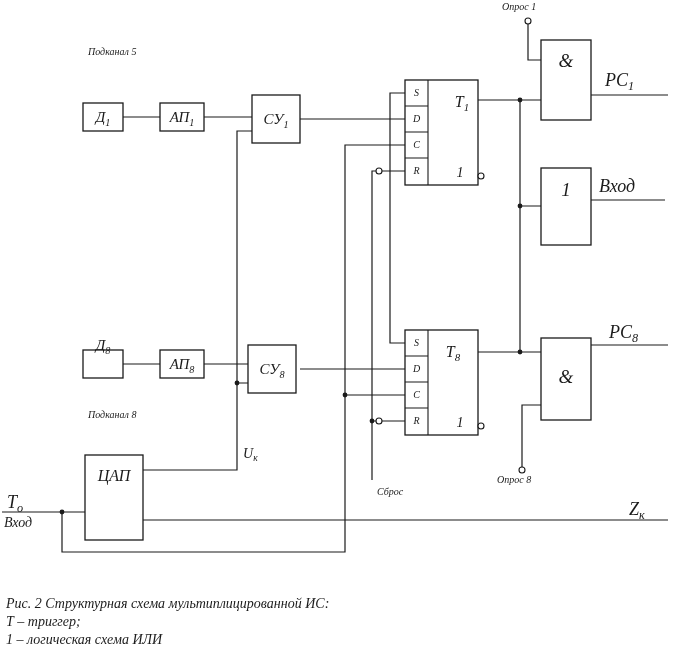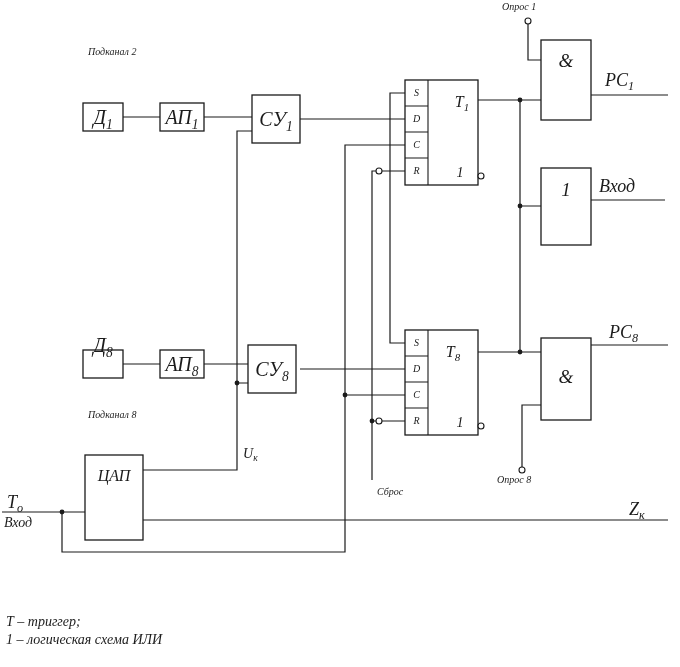--- a/index.html
+++ b/index.html
@@ -5,21 +5,21 @@
   html,body{margin:0;padding:0;background:#fff;}
   .stage{
     position:relative;width:680px;height:667px;background:#fff;overflow:hidden;
     font-family:"Liberation Serif",serif;font-style:italic;color:#1b1b1b;
   }
   svg{position:absolute;left:0;top:0;}
   .lbl{position:absolute;white-space:nowrap;line-height:1;}
   .boxlbl{position:absolute;text-align:center;white-space:nowrap;}
   .sub{font-size:0.68em;vertical-align:-0.35em;}
   .f13{font-size:10px;} .f14{font-size:14px;} .f15{font-size:18px;}
-  .f16{font-size:16px;} .f17{font-size:20px;} .f19{font-size:19px;}
+  .f16{font-size:16px;} .f17{font-size:15px;} .f19{font-size:19px;}
 </style>
 </head>
 <body>
 
 <div class="stage">
 
   <svg width="680" height="667" viewBox="0 0 680 667">
     <g stroke="#1b1b1b" stroke-width="1.2" fill="none">
       <path d="M123 117 H160 M204 117 H252 M300 119 H405 M123 364 H160 M204 364 H248 M300 369 H405"></path>
       <path d="M143 470 H237 V131 H252 M237 383 H248"></path>
@@ -67,21 +67,21 @@
     <g stroke="#1b1b1b" stroke-width="1.1" fill="#ffffff">
       <circle cx="528" cy="21" r="3"></circle>
       <circle cx="522" cy="470" r="3"></circle>
       <circle cx="379" cy="171" r="3"></circle>
       <circle cx="379" cy="421" r="3"></circle>
       <circle cx="481" cy="176" r="3"></circle>
       <circle cx="481" cy="426" r="3"></circle>
     </g>
   </svg>
 
-  <div class="lbl f13" style="left:88px;top:47px">Подканал 2</div>
+  <div class="lbl f13" style="left:88px;top:47px">Подканал 5</div>
   <div class="lbl f13" style="left:88px;top:410px">Подканал 8</div>
   <div class="lbl f13" style="left:502px;top:2px">Опрос 1</div>
   <div class="lbl f13" style="left:497px;top:475px">Опрос 8</div>
   <div class="lbl f13" style="left:377px;top:487px">Сброс</div>
   <div class="lbl f15" style="left:599px;top:177px">Вход</div>
   <div class="lbl f14" style="left:4px;top:516px">Вход</div>
 
   <div class="lbl f15" style="left:7px;top:493px"><span>Т</span><span class="sub">о</span></div>
   <div class="lbl f14" style="left:243px;top:447px"><span>U</span><span class="sub">к</span></div>
   <div class="lbl f15" style="left:629px;top:500px"><span>Z</span><span class="sub">к</span></div>
@@ -107,16 +107,17 @@
   <div class="boxlbl f14" style="left:446px;top:412px;width:28px;height:22px;line-height:22px">1</div>
   <div class="boxlbl f13" style="left:405px;top:334px;width:23px;height:18px;line-height:18px">S</div>
   <div class="boxlbl f13" style="left:405px;top:360px;width:23px;height:18px;line-height:18px">D</div>
   <div class="boxlbl f13" style="left:405px;top:386px;width:23px;height:18px;line-height:18px">C</div>
   <div class="boxlbl f13" style="left:405px;top:412px;width:23px;height:18px;line-height:18px">R</div>
 
   <div class="boxlbl f19" style="left:541px;top:46px;width:50px;height:30px;line-height:30px">&amp;</div>
   <div class="boxlbl f19" style="left:541px;top:175px;width:50px;height:30px;line-height:30px">1</div>
   <div class="boxlbl f19" style="left:541px;top:362px;width:50px;height:30px;line-height:30px">&amp;</div>
 
+  <div class="lbl f14" style="left:6px;top:597px">Рис. 2  Структурная схема мультиплицированной ИС:</div>
   <div class="lbl f14" style="left:6px;top:615px">Т – триггер;</div>
   <div class="lbl f14" style="left:6px;top:633px">1 – логическая схема ИЛИ</div>
 
 </div>
 
 </body></html>

